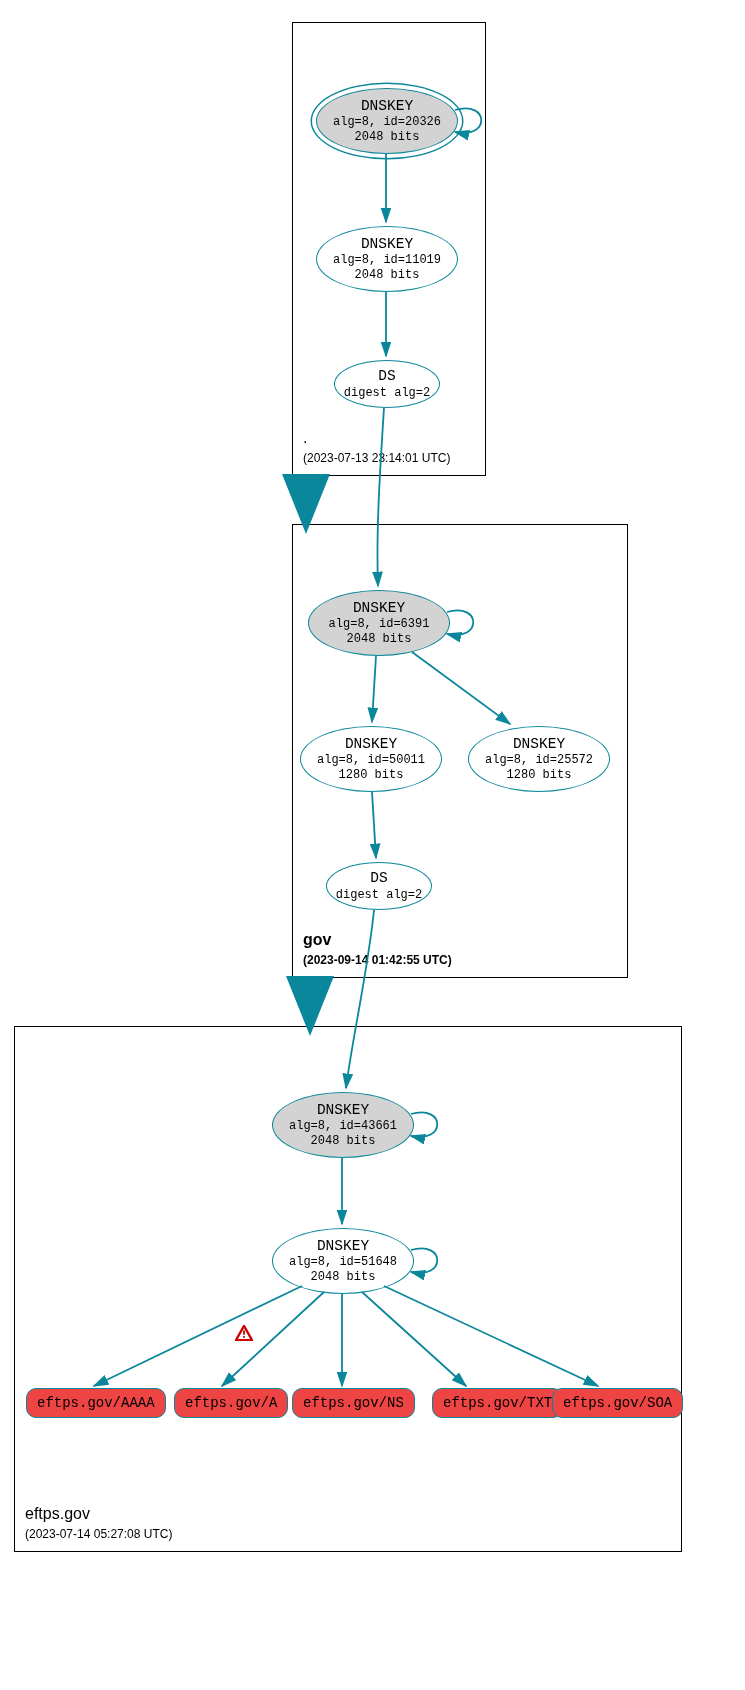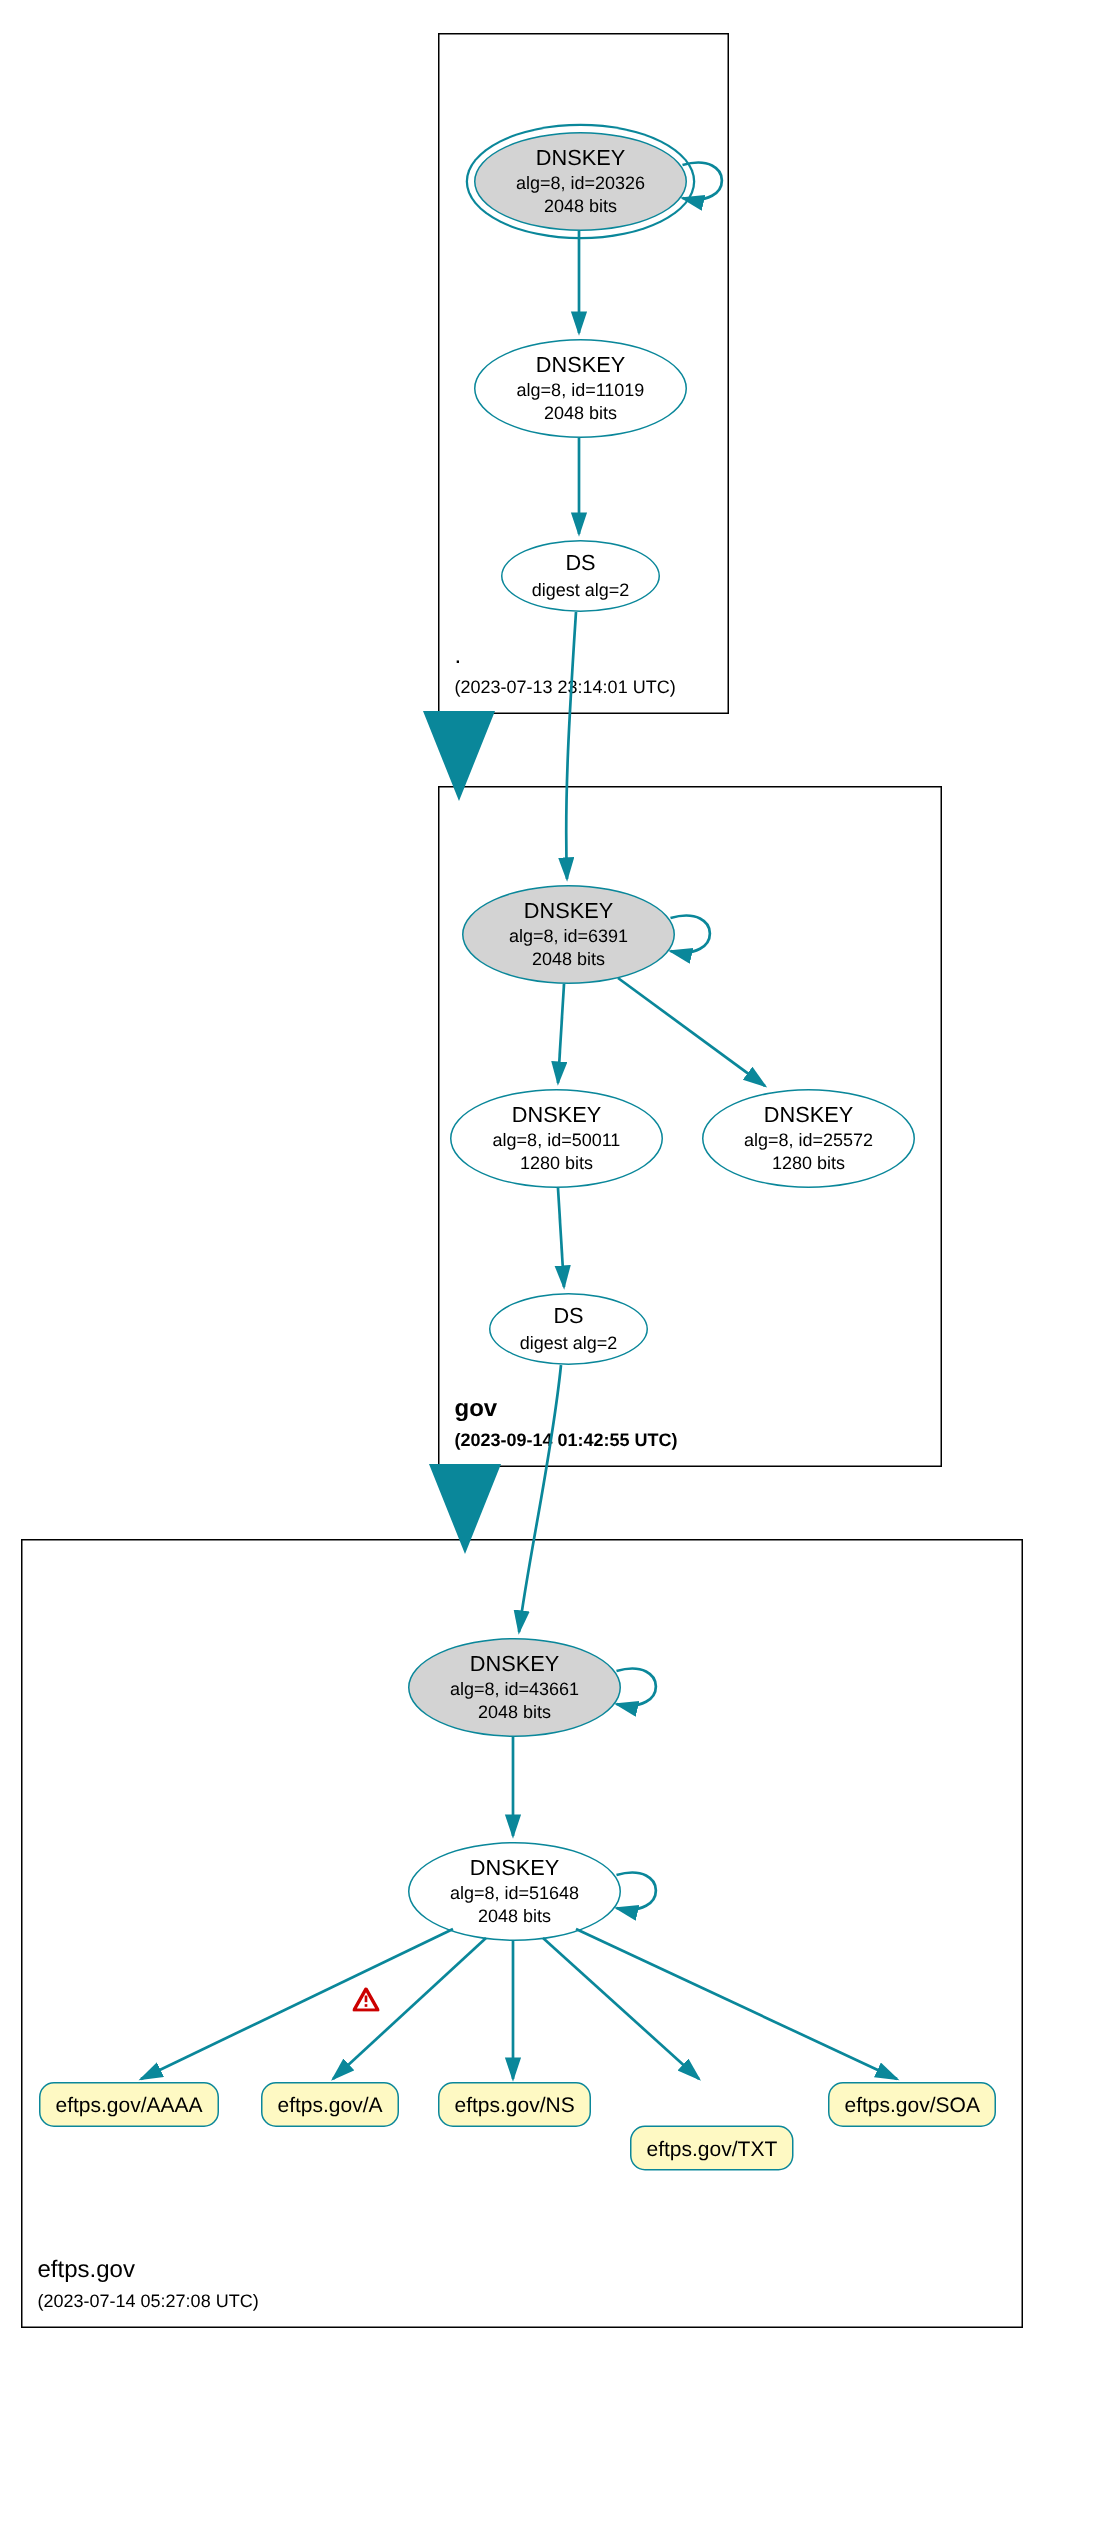--- a/index.html
+++ b/index.html
@@ -26,37 +26,38 @@
     font-size: 12px;
     color: #000;
   }
   .node {
     position: absolute;
     text-align: center;
     display: flex;
     flex-direction: column;
     justify-content: center;
     align-items: center;
+    font-family: Liberation Mono, monospace;
   }
   .ellipse {
     border: 1.5px solid #0a879a;
     border-radius: 50%;
     background: #fff;
   }
   .ellipse.filled {
     background: #d3d3d3;
   }
   .ellipse.double {
     box-shadow: 0 0 0 4px #fff, 0 0 0 5.5px #0a879a;
     background: #d3d3d3;
   }
   .rect-node {
     border: 1.5px solid #0a879a;
     border-radius: 10px;
-    background: #fef9c3;
+    background: #ef4444;
     font-size: 14px;
     padding: 6px 10px;
   }
   .node-title {
     font-size: 14.5px;
     color: #000;
     line-height: 1.2;
   }
   .node-sub {
     font-size: 12px;
@@ -161,21 +162,21 @@
 
 <div class="node rect-node" style="left:26px; top:1388px;">
   <span>eftps.gov/AAAA</span>
 </div>
 <div class="node rect-node" style="left:174px; top:1388px;">
   <span>eftps.gov/A</span>
 </div>
 <div class="node rect-node" style="left:292px; top:1388px;">
   <span>eftps.gov/NS</span>
 </div>
-<div class="node rect-node" style="left:420px; top:1388px;margin-top:29px;">
+<div class="node rect-node" style="left:432px; top:1388px;">
   <span>eftps.gov/TXT</span>
 </div>
 <div class="node rect-node" style="left:552px; top:1388px;">
   <span>eftps.gov/SOA</span>
 </div>
 
 <svg class="warning-icon" style="left:235px; top:1325px;" viewBox="0 0 20 18">
   <path d="M10 1 L19 17 L1 17 Z" fill="#ffffff" stroke="#cc0000" stroke-width="2.5" stroke-linejoin="round"></path>
   <rect x="9" y="6" width="2" height="5" fill="#cc0000"></rect>
   <rect x="9" y="12.5" width="2" height="2" fill="#cc0000"></rect>

